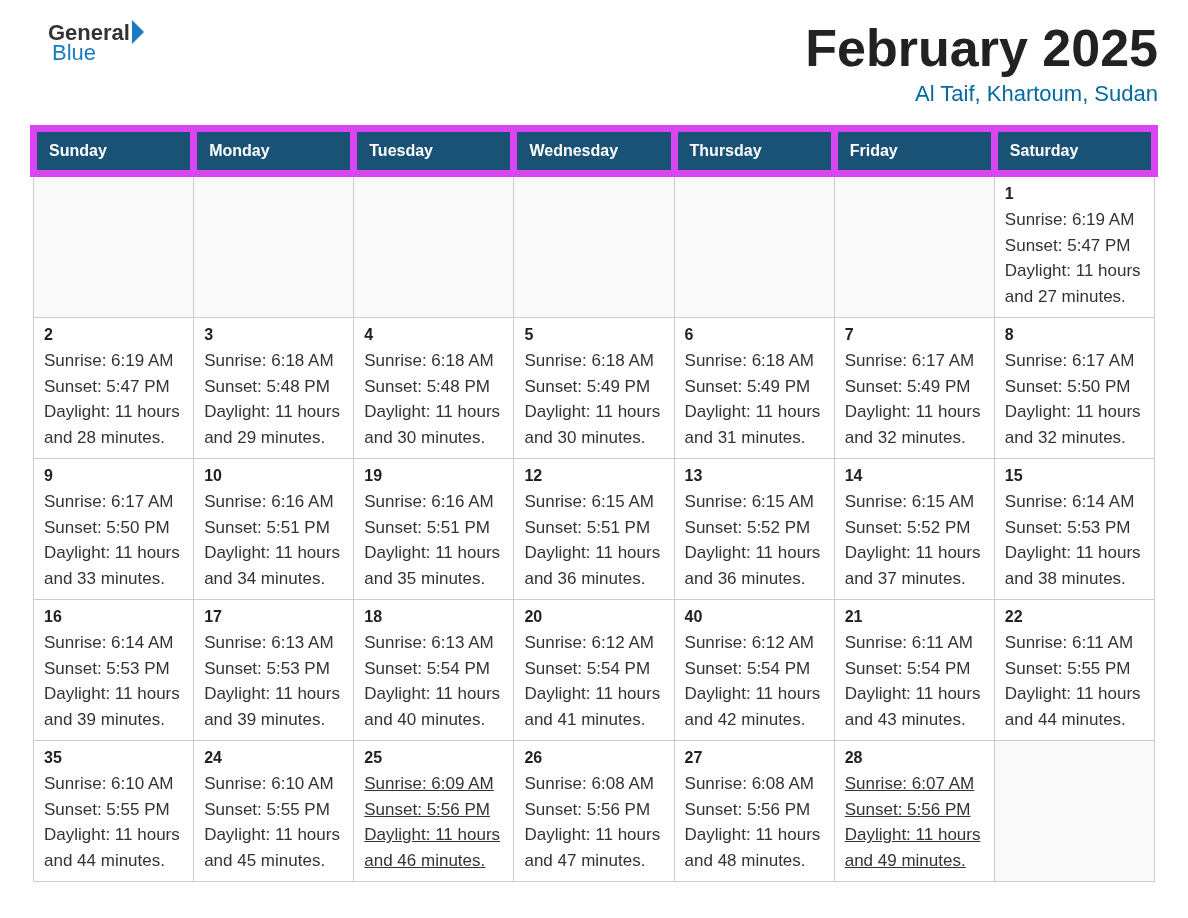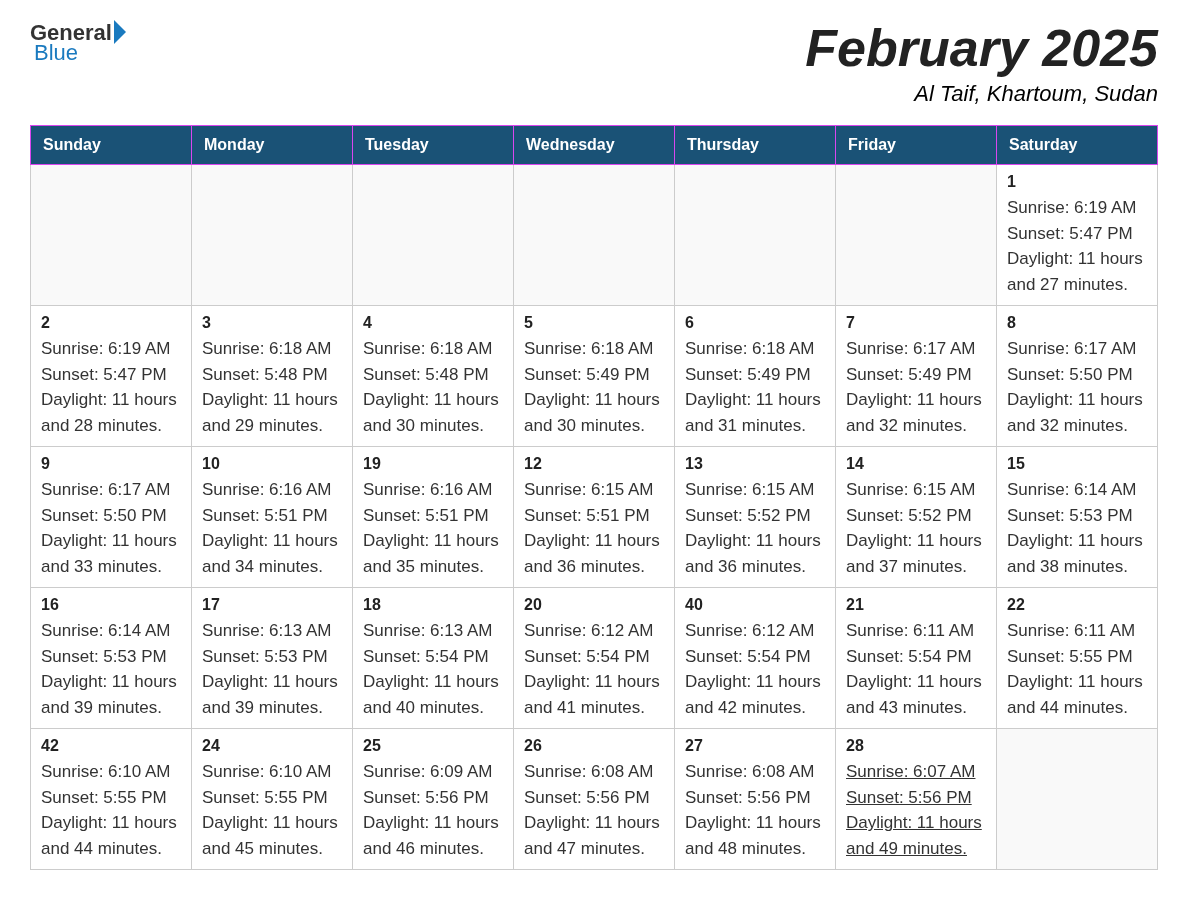--- a/index.html
+++ b/index.html
@@ -8,20 +8,21 @@
       background: #fff;
       width: 1188px;
       min-height: 918px;
       padding: 20px 30px;
     }
     .header {
       display: flex;
       justify-content: space-between;
       align-items: flex-start;
       margin-bottom: 18px;
+      margin-left: 18px;
     }
     .logo-text-general {
       font-size: 22px;
       font-weight: bold;
       color: #333;
     }
     .logo-arrow {
       width: 0;
       height: 0;
       border-left: 12px solid #1a7abf;
@@ -41,46 +42,45 @@
     .logo-block {
       display: flex;
       flex-direction: column;
     }
     .logo-top {
       display: flex;
       align-items: center;
     }
     .title-block {
       text-align: right;
-      font-style: italic;
     }
     .title-block h1 {
       font-size: 52px;
       font-weight: 900;
       color: #222;
       line-height: 1.1;
     }
     .title-block h2 {
       font-size: 22px;
       font-weight: normal;
-      color: #000000;
+      color: #0369a1;
       margin-top: 4px;
     }
     .calendar {
       width: 100%;
       border-collapse: collapse;
     }
     .calendar thead tr th {
       background: #1a5276;
       color: #fff;
       font-size: 16px;
       font-weight: bold;
       padding: 10px 12px;
       text-align: left;
-      border: 1px solid #d946ef;
+      border: 7px solid #d946ef;
     }
     .calendar tbody tr td {
       vertical-align: top;
       border: 1px solid #ccc;
       padding: 8px 10px;
       width: 14.28%;
       min-height: 110px;
     }
     .calendar tbody tr td.empty {
       background: #f9f9f9;
@@ -294,36 +294,36 @@
         <td>
           <span class="day-num">22</span>
           <div class="day-info" style="white-space: pre-line;">Sunrise: 6:11 AM
 Sunset: 5:55 PM
 Daylight: 11 hours
 and 44 minutes.</div>
         </td>
       </tr>
       <tr class="row-divider">
         <td>
-          <span class="day-num">42</span>
+          <span class="day-num">35</span>
           <div class="day-info" style="white-space: pre-line;">Sunrise: 6:10 AM
 Sunset: 5:55 PM
 Daylight: 11 hours
 and 44 minutes.</div>
         </td>
         <td>
           <span class="day-num">24</span>
           <div class="day-info" style="white-space: pre-line;">Sunrise: 6:10 AM
 Sunset: 5:55 PM
 Daylight: 11 hours
 and 45 minutes.</div>
         </td>
         <td>
           <span class="day-num">25</span>
-          <div class="day-info" style="white-space: pre-line;">Sunrise: 6:09 AM
+          <div class="day-info" style="white-space: pre-line; text-decoration: underline;">Sunrise: 6:09 AM
 Sunset: 5:56 PM
 Daylight: 11 hours
 and 46 minutes.</div>
         </td>
         <td>
           <span class="day-num">26</span>
           <div class="day-info" style="white-space: pre-line;">Sunrise: 6:08 AM
 Sunset: 5:56 PM
 Daylight: 11 hours
 and 47 minutes.</div>

